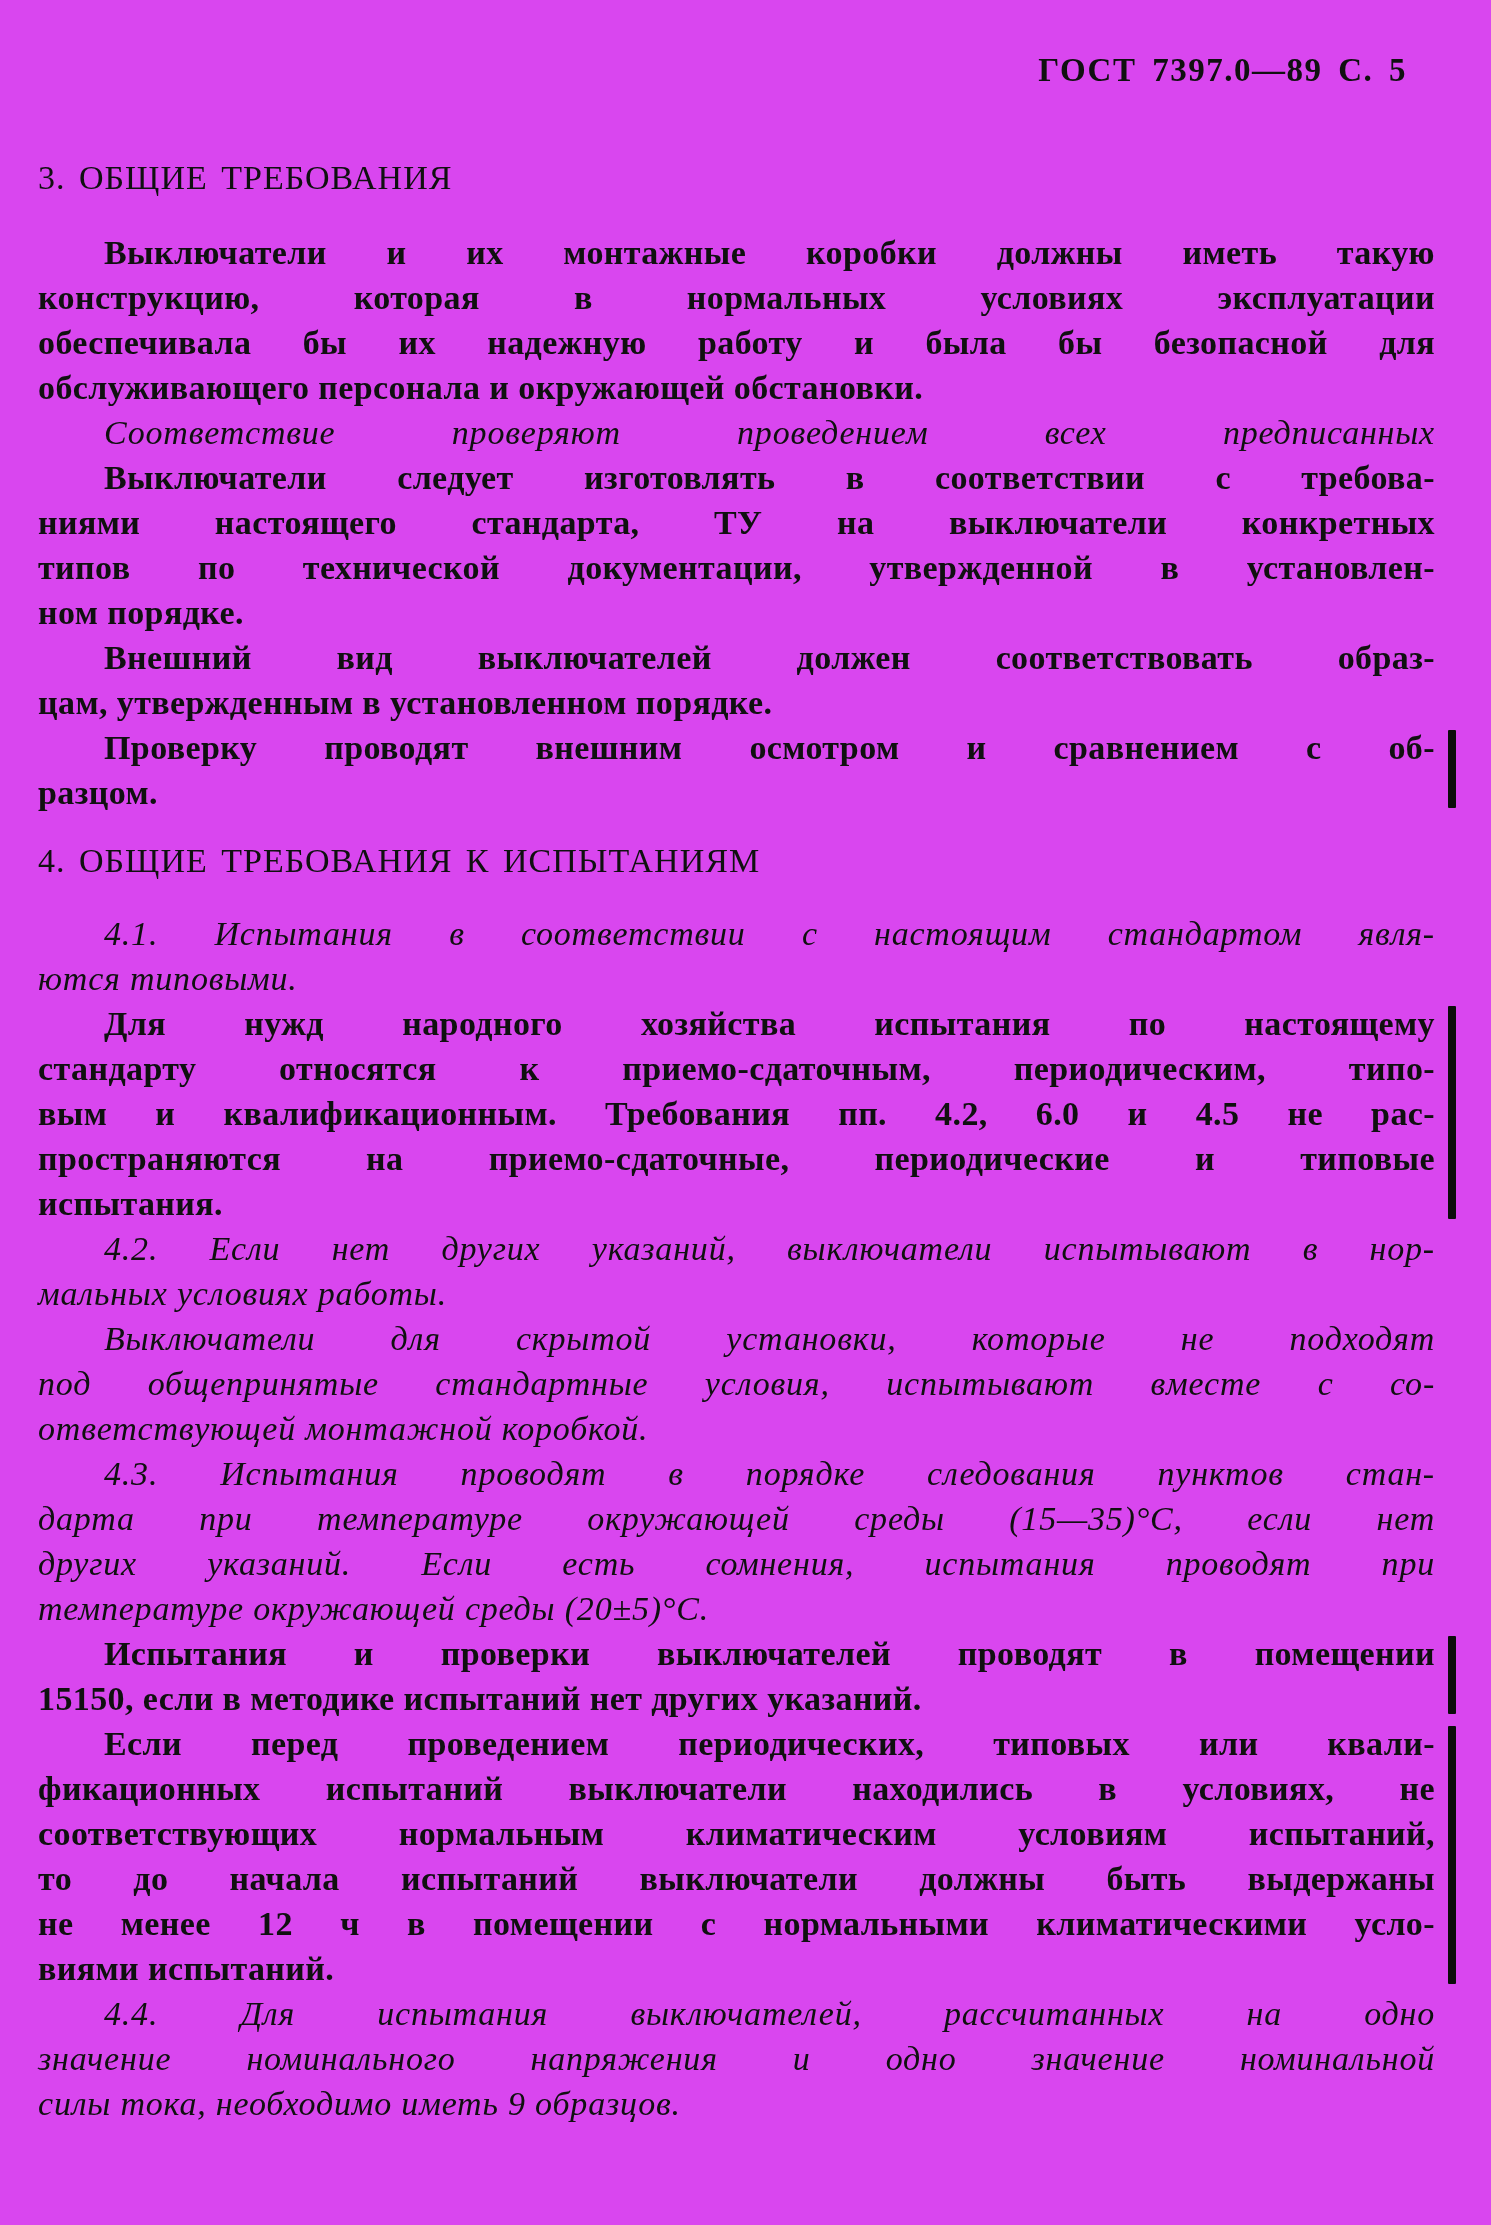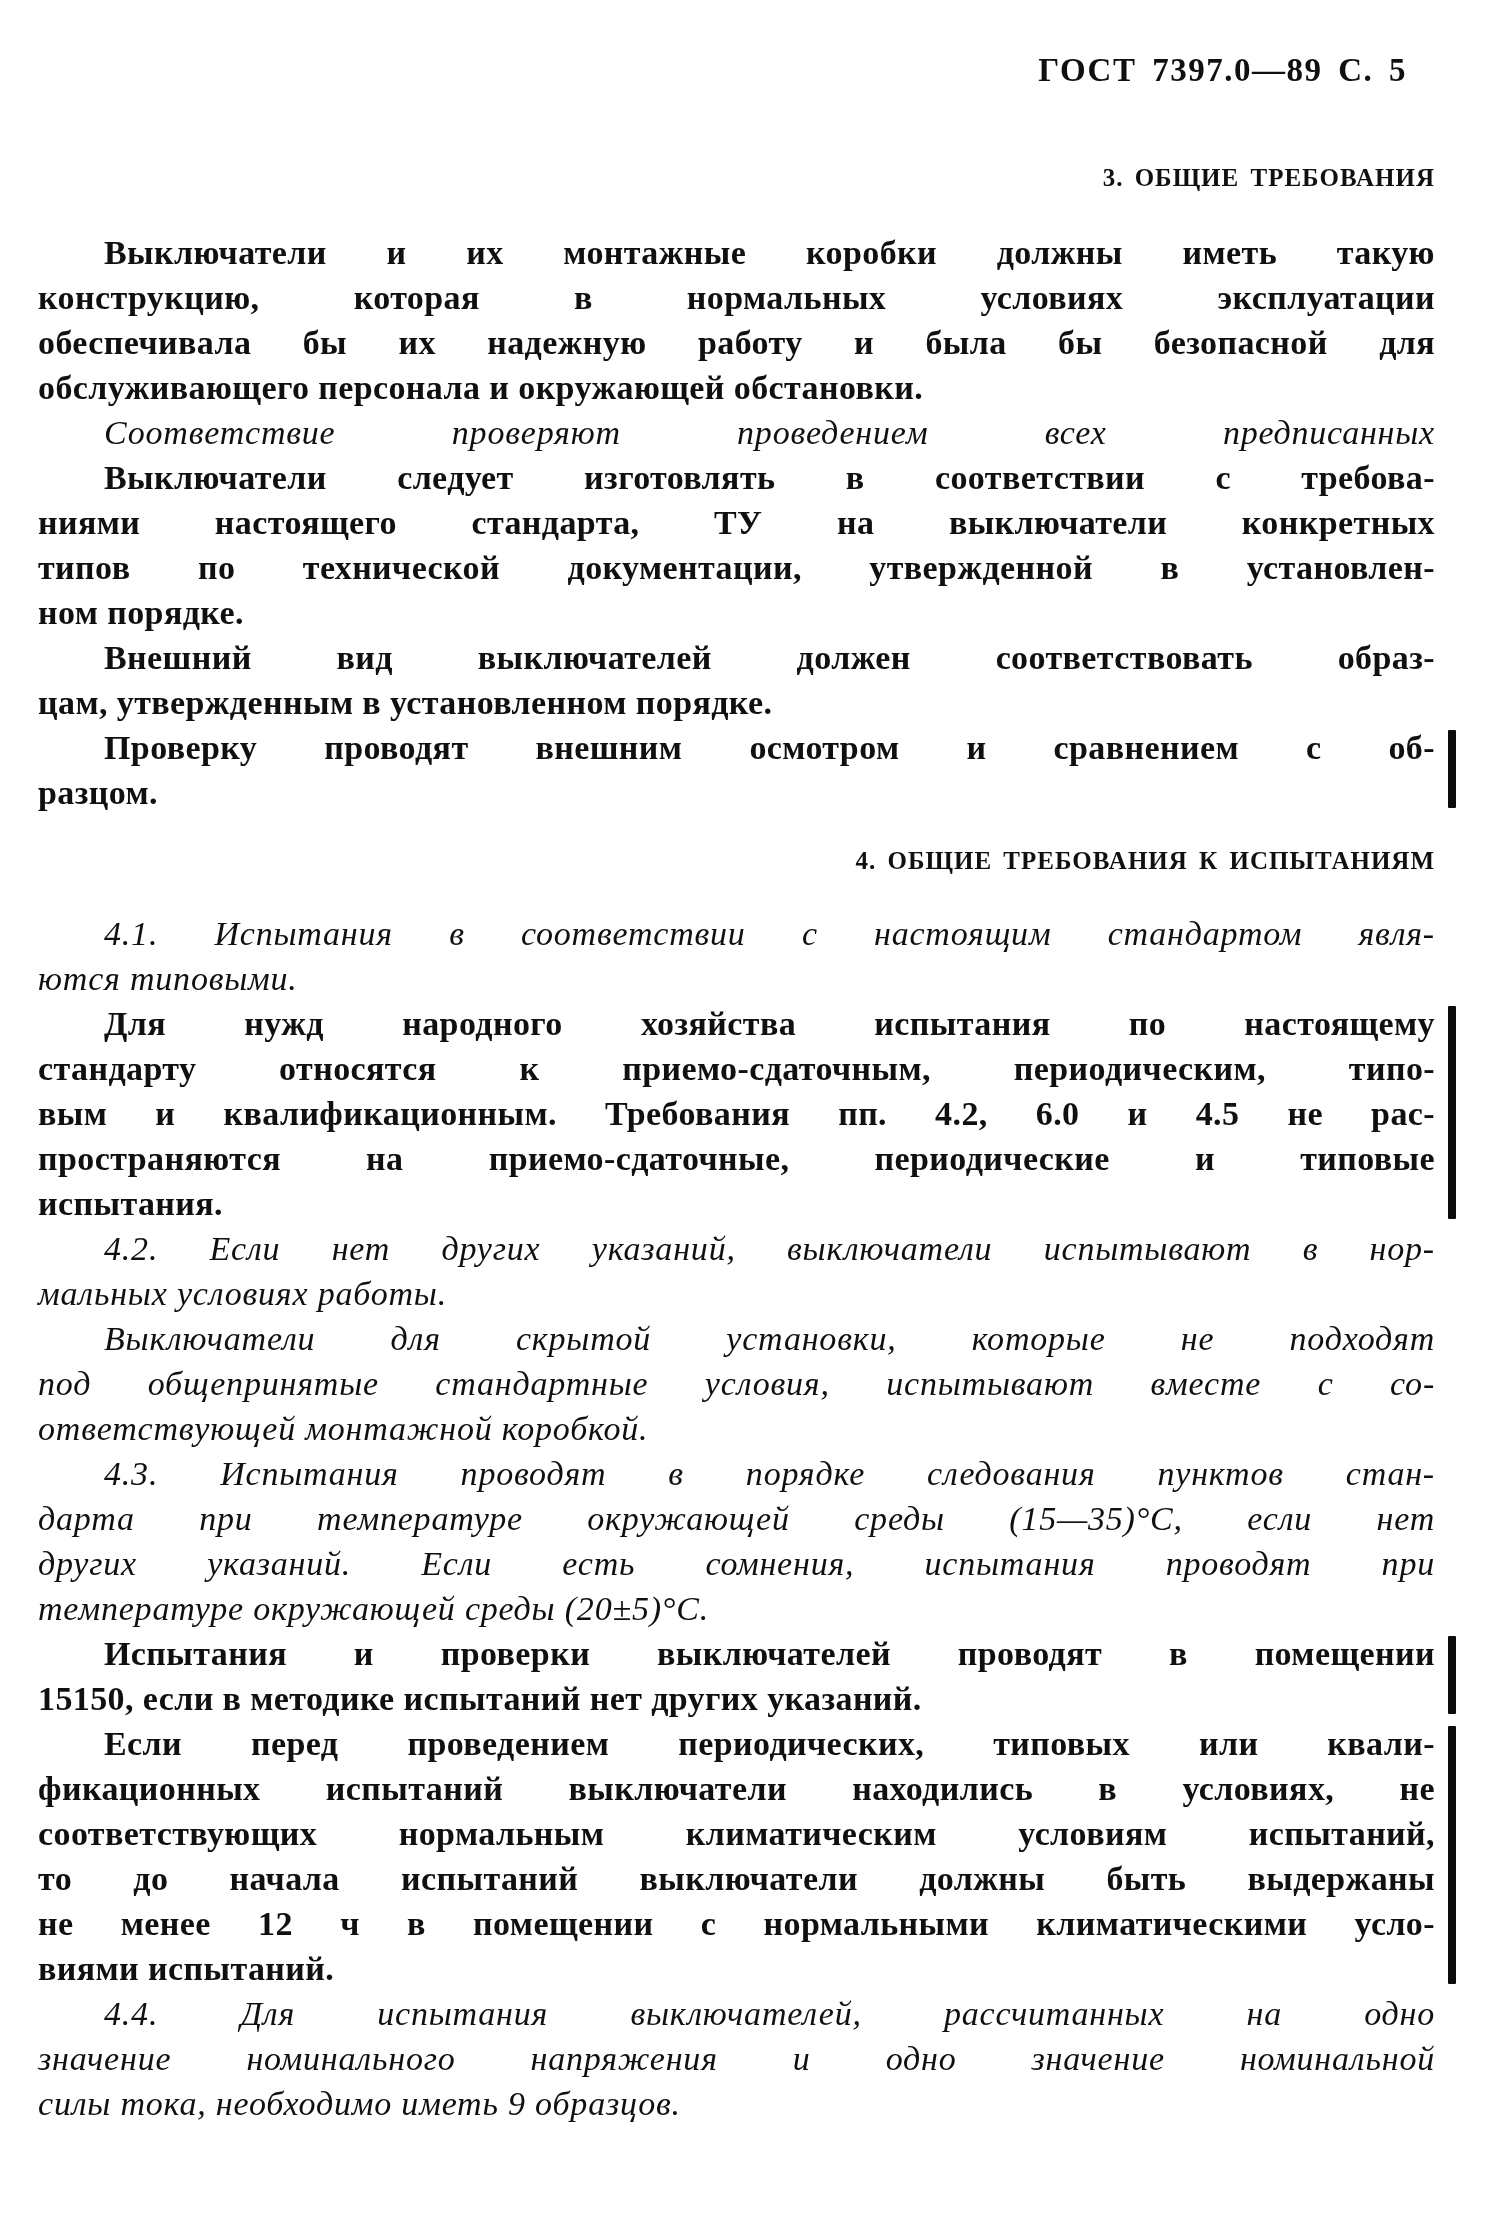--- a/index.html
+++ b/index.html
@@ -5,40 +5,40 @@
   html, body {
     margin: 0;
     padding: 0;
     background: #e8e8e8;
   }
   .page {
     position: relative;
     width: 1491px;
     height: 2225px;
     margin: 0 auto;
-    background: #ffffff;
+    background: #d946ef;
     color: #101010;
     font-family: "Liberation Serif", "DejaVu Serif", serif;
     box-sizing: border-box;
     padding: 50px 56px 0 38px;
     overflow: hidden;
   }
   .page-header {
     text-align: right;
     font-size: 33px;
     font-weight: 700;
     line-height: 40px;
     letter-spacing: 1.5px;
     padding-right: 28px;
     word-spacing: 6px;
   }
   .heading {
-    text-align: right;
-    font-size: 25px;
-    font-weight: 700;
+    text-align: left;
+    font-size: 34px;
+    font-weight: 400;
     line-height: 40px;
     letter-spacing: 1px;
     word-spacing: 4px;
     margin: 26px 0 30px 0;
   }
   .heading.first {
     margin-top: 68px;
     margin-bottom: 32px;
   }
   .para {

